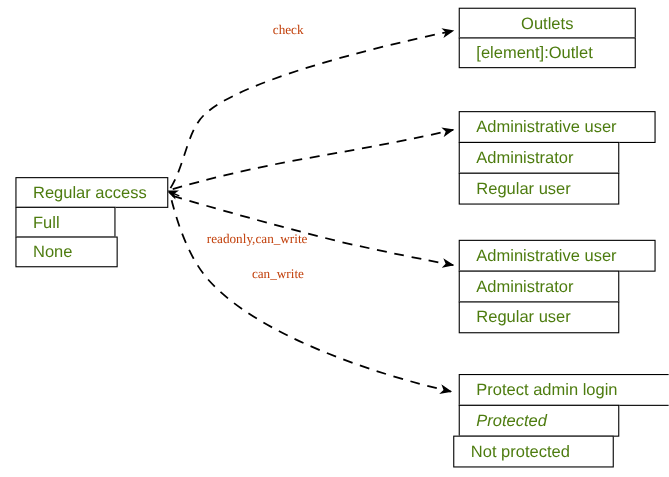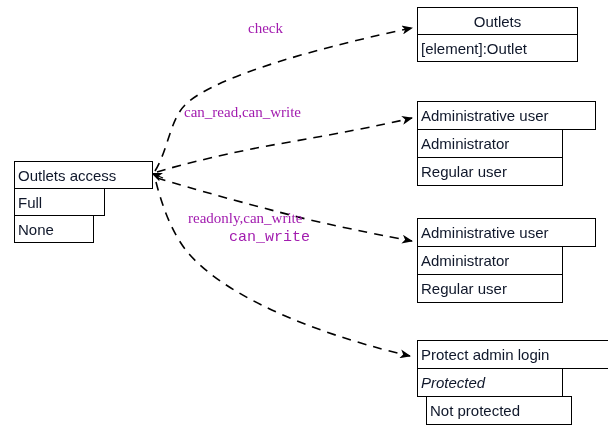--- a/index.html
+++ b/index.html
@@ -27,38 +27,38 @@
     position: absolute;
   }
   .rec-row {
     position: absolute;
     box-sizing: border-box;
     border: 1px solid #000000;
     background: #ffffff;
     font-family: "Liberation Sans", sans-serif;
     font-size: 15px;
     line-height: 1;
-    color: #0f172a;
+    color: #4d7c0f;
     white-space: nowrap;
     display: flex;
     align-items: center;
   }
   .rec-row.center {
     justify-content: center;
   }
   .rec-row.left {
     justify-content: flex-start;
-    padding-left: 3px;
+    padding-left: 15px;
   }
   
   .edge-label {
     position: absolute;
     font-family: "Liberation Serif", serif;
-    font-size: 15px;
-    color: #a21caf;
+    font-size: 12px;
+    color: #c2410c;
     white-space: nowrap;
     line-height: 1;
   }
 </style>
 </head>
 <body>
 
 <div id="canvas">
 
   <svg class="edges-layer" viewBox="0 0 608 434" width="608" height="434" xmlns="http://www.w3.org/2000/svg">
@@ -87,30 +87,29 @@
       <path d="M157,178 C190,188 250,205 310,220 C350,229 385,236 412,241" stroke="#000000" stroke-width="1.6" fill="none" stroke-dasharray="9,7" marker-end="url(#arrow-right)"></path>
     </g>
 
     <g>
       <path d="M156,182 C162,205 172,235 190,255 C235,305 340,340 410,356" stroke="#000000" stroke-width="1.6" fill="none" stroke-dasharray="9,7" marker-end="url(#arrow-right)"></path>
     </g>
   </svg>
 
   <div class="edge-label" style="left:248px; top:21px;">check</div>
 
-  <div class="edge-label" style="left:184px; top:105px;">can_read,can_write</div>
 
   <div class="edge-label" style="left:188px; top:165px;margin-top:46px;">readonly,can_write</div>
 
-  <div class="edge-label" style="left:229px; top:230px;font-family:Liberation Mono, monospace;">can_write</div>
+  <div class="edge-label" style="left:229px; top:243px;">can_write</div>
 
   <div class="node">
-    <div class="rec-row left" style="left:14px; top:161px; width:139px; height:28px;">Outlets access</div>
+    <div class="rec-row left" style="left:14px; top:161px; width:139px; height:28px;">Regular access</div>
     <div class="rec-row left" style="left:14px; top:188px; width:91px; height:28px;">Full</div>
-    <div class="rec-row left" style="left:14px; top:215px; width:80px; height:28px;">None</div>
+    <div class="rec-row left" style="left:14px; top:215px; width:93px; height:28px;">None</div>
   </div>
 
   <div class="node">
     <div class="rec-row center" style="left:417px; top:7px; width:161px; height:28px;">Outlets</div>
     <div class="rec-row left" style="left:417px; top:34px; width:161px; height:28px;">[element]:Outlet</div>
   </div>
 
   <div class="node">
     <div class="rec-row left" style="left:417px; top:101px; width:179px; height:29px;">Administrative user</div>
     <div class="rec-row left" style="left:417px; top:129px; width:146px; height:29px;">Administrator</div>
@@ -119,16 +118,16 @@
 
   <div class="node">
     <div class="rec-row left" style="left:417px; top:218px; width:179px; height:29px;">Administrative user</div>
     <div class="rec-row left" style="left:417px; top:246px; width:146px; height:29px;">Administrator</div>
     <div class="rec-row left" style="left:417px; top:274px; width:146px; height:29px;">Regular user</div>
   </div>
 
   <div class="node">
     <div class="rec-row left" style="left:417px; top:340px; width:215px; height:29px;">Protect admin login</div>
     <div class="rec-row left" style="left:417px; top:368px; width:146px; height:29px;font-style:italic;">Protected</div>
-    <div class="rec-row left" style="left:426px; top:396px; width:146px; height:29px;">Not protected</div>
+    <div class="rec-row left" style="left:412px; top:396px; width:146px; height:29px;">Not protected</div>
   </div>
 
 </div>
 
 </body></html>

